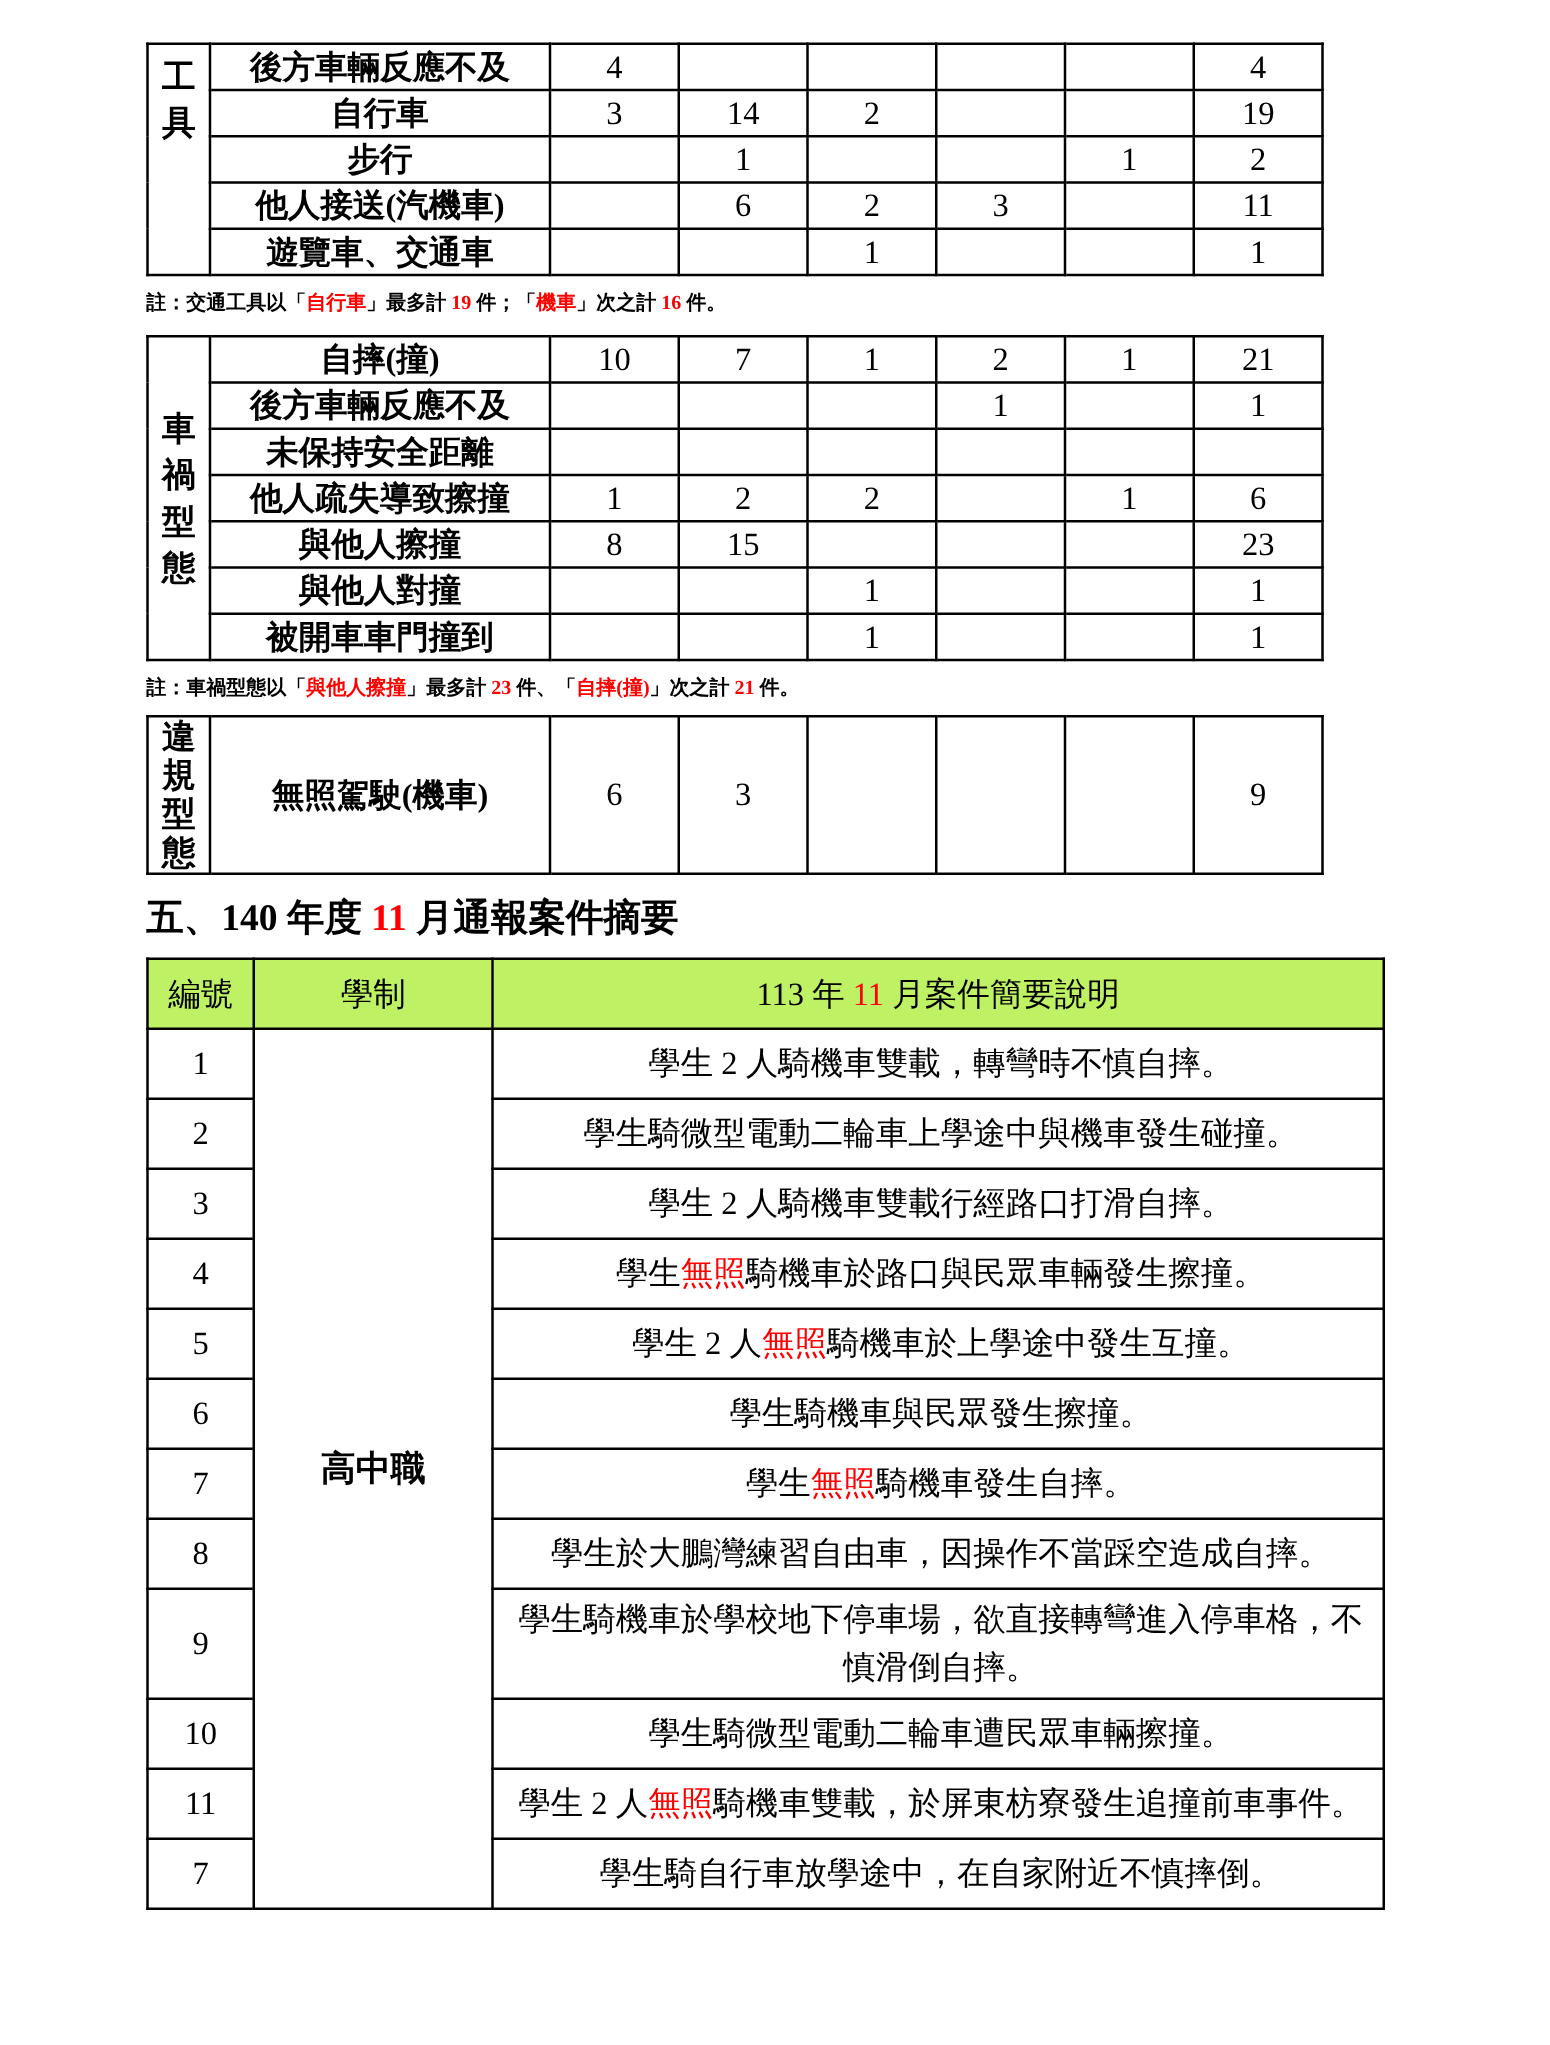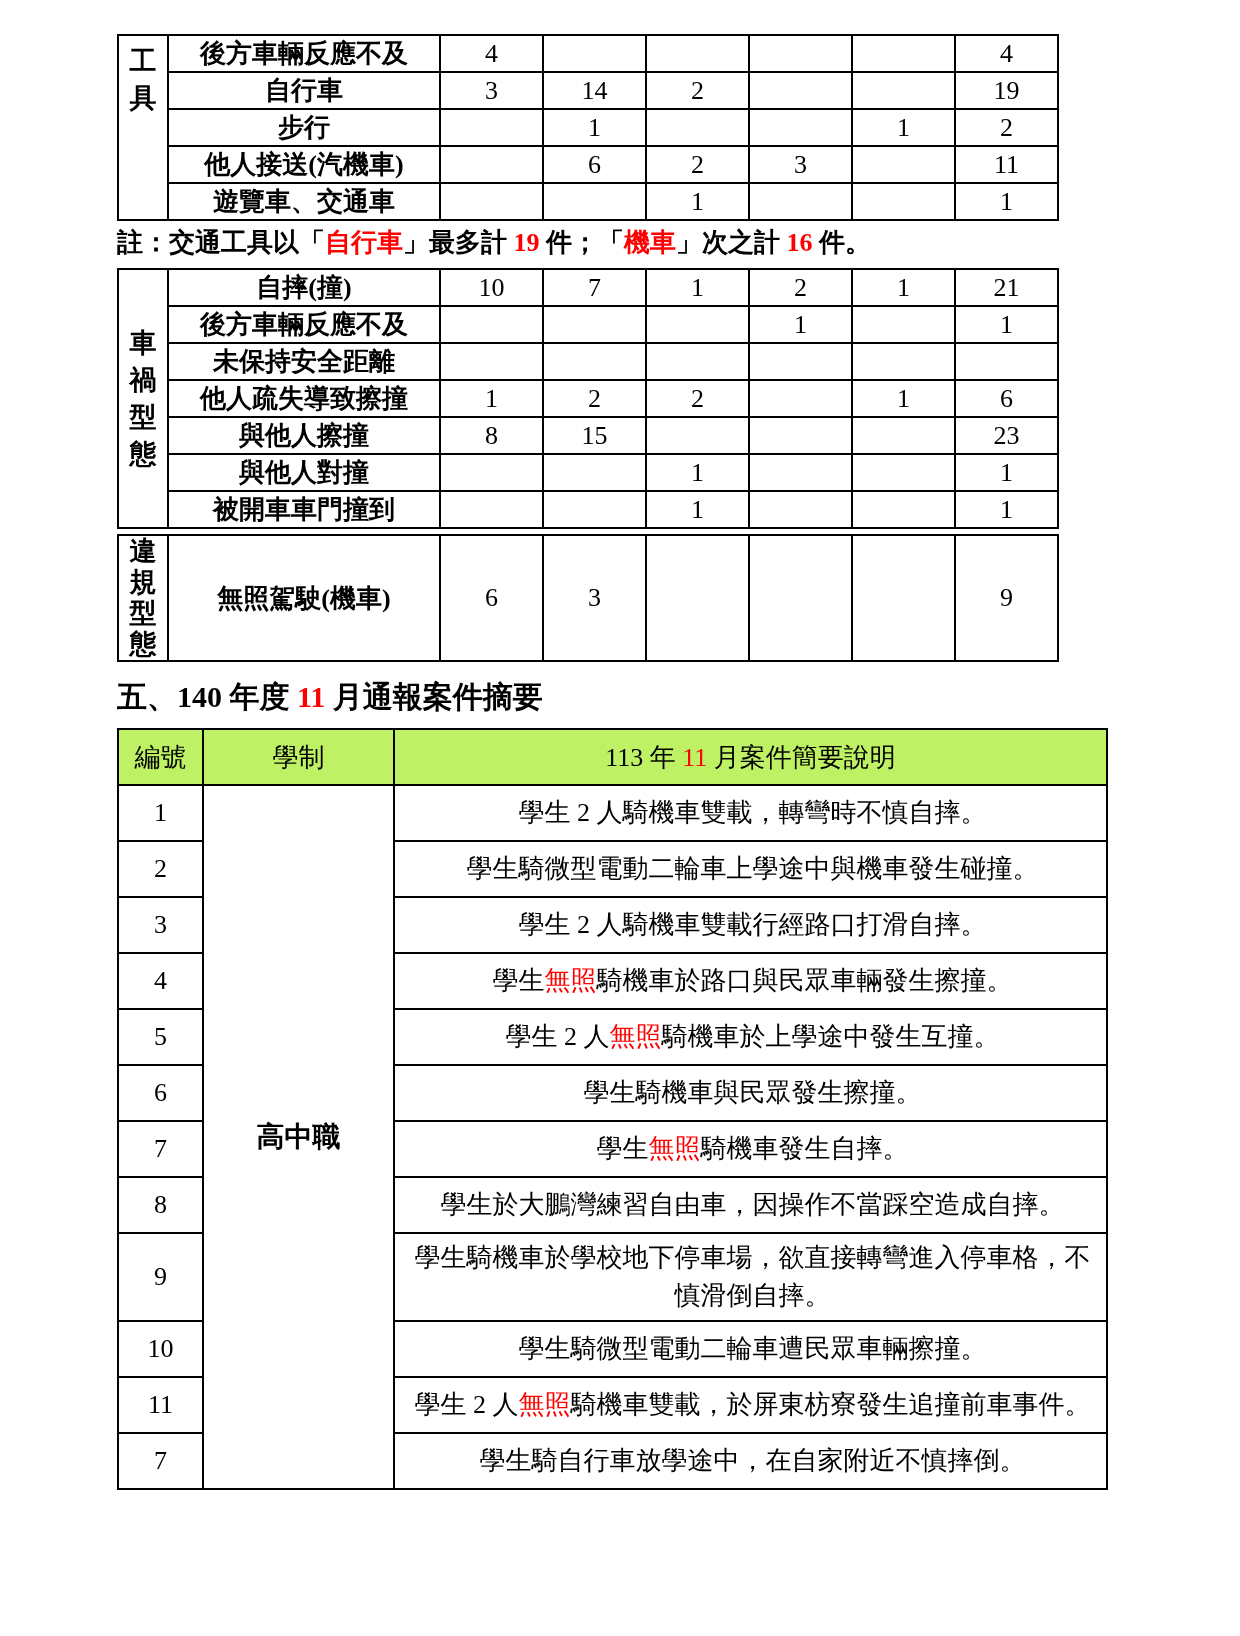--- a/index.html
+++ b/index.html
@@ -14,21 +14,21 @@
   
   .stats{width:940px;}
   .stats tr{height:37px;}
   .stats .cat{font-weight:bold;font-size:26px;}
   .glabel{vertical-align:middle;}
   .glabel.top{vertical-align:top;padding-top:7px;}
   .vchar{display:block;line-height:37px;font-weight:bold;font-size:27px;}
   #violation-table tr{height:126px;}
   #violation-table .vchar{line-height:31px;}
   
-  .note{font-size:26px;font-weight:600;line-height:32px;margin:6px 0 0 0;}
+  .note{font-size:16px;font-weight:600;line-height:32px;margin:6px 0 0 0;}
   .red{color:#ff0000;}
   
   .heading{font-size:30px;font-weight:bold;line-height:46px;margin:12px 0 8px 0;}
   
   .cases{width:989px;}
   .cases col.c-no{width:85px;}
   .cases col.c-school{width:191px;}
   .cases col.c-desc{width:713px;}
   .cases thead tr{height:56px;}
   .cases thead td{background:#bef264;font-weight:normal;}
@@ -186,20 +186,21 @@
           <td></td>
           <td></td>
           <td>1</td>
           <td></td>
           <td></td>
           <td>1</td>
         </tr>
       </tbody>
   </table>
 
+  <p class="note"><span>註：車禍型態以「</span><span class="red">與他人擦撞</span><span>」最多計 </span><span class="red">23</span><span> 件、「</span><span class="red">自摔(撞)</span><span>」次之計 </span><span class="red">21</span><span> 件。</span></p>
 
   <table class="stats" id="violation-table" style="margin-top:5px">
     <colgroup>
       <col style="width:50px">
         <col style="width:272px">
       <col style="width:103px">
         <col style="width:103px">
         <col style="width:103px">
       <col style="width:103px">
         <col style="width:103px">

